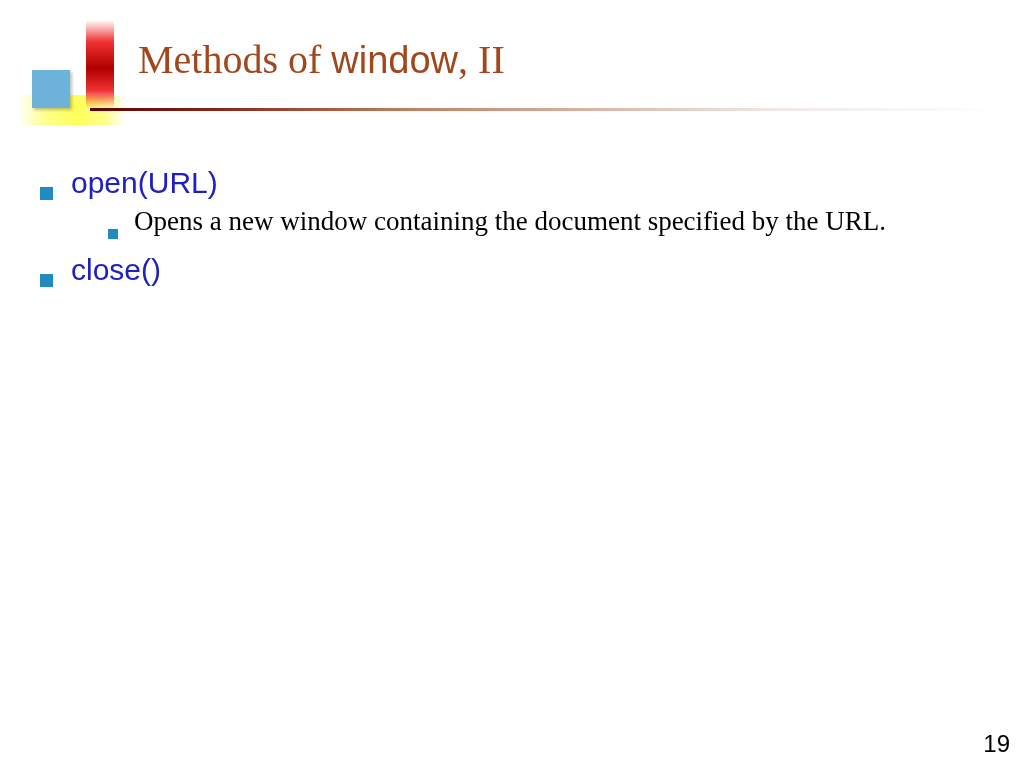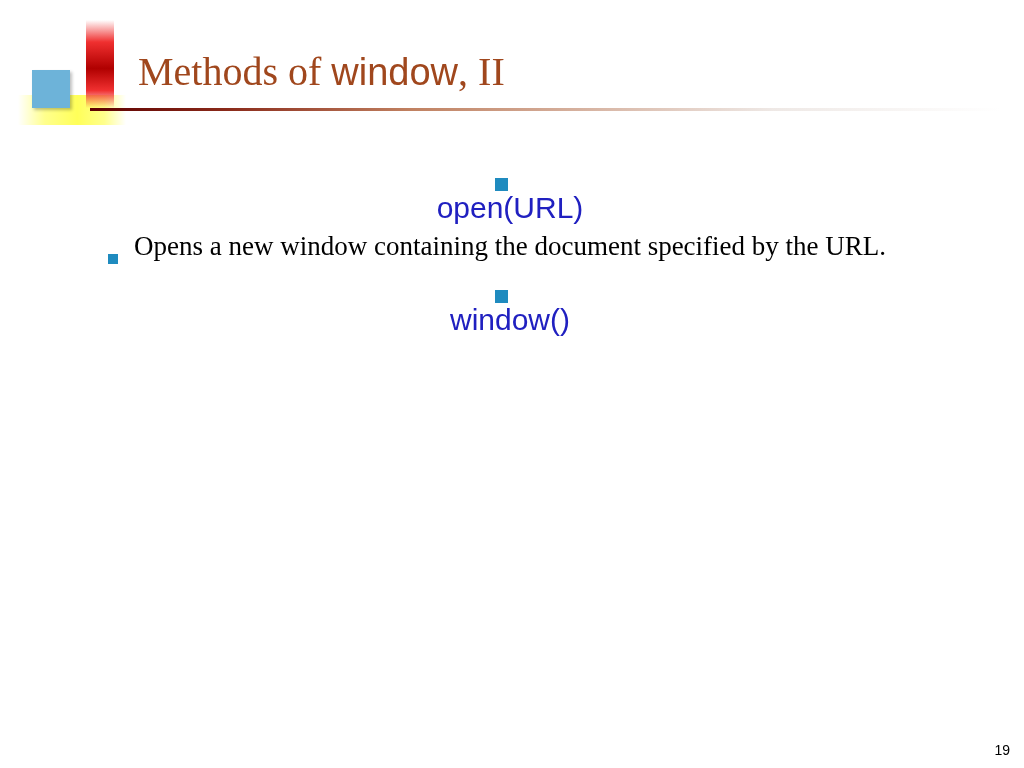--- a/index.html
+++ b/index.html
@@ -69,40 +69,39 @@
                  #8a2a1a 15%,
                  #c08060 35%,
                  rgba(200,180,170,0.3) 75%,
                  rgba(255,255,255,0) 100%);
   }
 
   
   .title {
     position: absolute;
     left: 138px;
-    top: 52px;
+    top: 40px;
     font-size: 40px;
     line-height: 1;
     white-space: nowrap;
   }
   .title .serif { color: #a0471d; font-family: "Times New Roman", Times, serif; }
   .title .sans  { color: #a0471d; font-family: Verdana, Arial, sans-serif; font-size: 38px; }
 
   
   .content {
     position: absolute;
     left: 40px;
     top: 160px;
     width: 940px;
   }
   .lvl1 {
     margin: 6px 0 4px 0;
     display: flex;
-    align-items: center;
-    flex-direction: column;
+    align-items: flex-end;
   }
   .lvl1 .bullet {
     flex: 0 0 auto;
     width: 13px;
     height: 13px;
     margin-top: 12px;
     margin-right: 18px;
     background: #1f8bbf;
   }
   .lvl1 .text {
@@ -131,21 +130,21 @@
     line-height: 1.3;
     max-width: 830px;
   }
 
   
   .pagenum {
     position: absolute;
     right: 14px;
     bottom: 10px;
     font-family: Arial, sans-serif;
-    font-size: 14px;
+    font-size: 24px;
     color: #000;
   }
 </style>
 </head>
 <body>
 
 <div class="decor">
   <div class="yellow-h"></div>
   <div class="red-v"></div>
   <div class="blue-sq"></div>
@@ -162,18 +161,18 @@
     <div class="bullet"></div>
     <div class="text">open(URL)</div>
   </div>
   <div class="lvl2">
     <div class="bullet"></div>
     <div class="text">Opens a new window containing the document specified by the URL.</div>
   </div>
 
   <div class="lvl1">
     <div class="bullet"></div>
-    <div class="text">window()</div>
+    <div class="text">close()</div>
   </div>
 
 </div>
 
 <div class="pagenum">19</div>
 
 </body></html>

